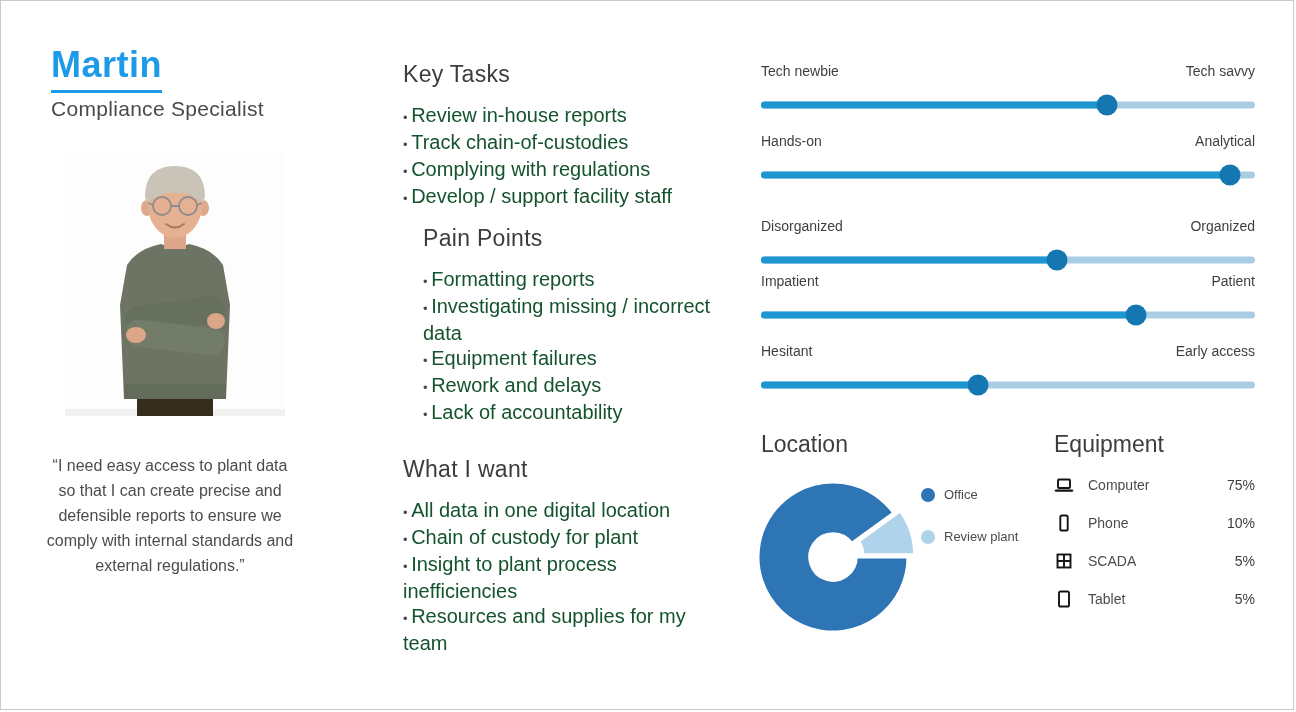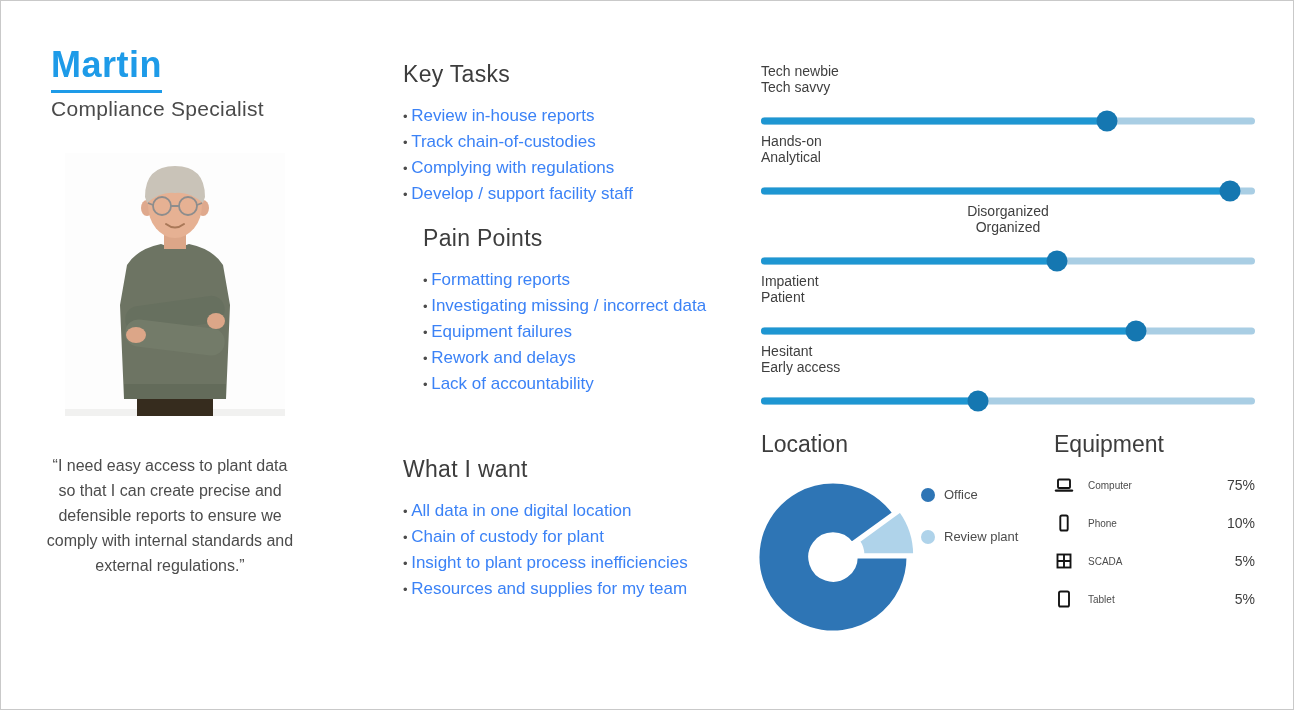--- a/index.html
+++ b/index.html
@@ -14,49 +14,49 @@
           border-bottom:3px solid #1E9BE8; padding-bottom:5px; line-height:1.1; cursor:pointer; }
   .role { position:absolute; left:50px; top:96px; font-size:21px; color:#4a4a4a; letter-spacing:0.3px; }
   .photo { position:absolute; left:63px; top:152px; width:222px; height:263px; }
   .quote { position:absolute; left:42px; top:452px; width:254px; text-align:center;
            font-size:16px; line-height:25px; color:#4c4c4c; }
 
   
   .mid-section { position:absolute; left:402px; width:300px; }
   .sec-title { font-size:23px; color:#3d3d3d; font-weight:500; letter-spacing:0.3px; }
   .bullets { list-style:none; margin-top:15px; }
-  .bullets li { font-size:17px; line-height:25px; color:#3b82f6; }
+  .bullets li { font-size:20px; line-height:25px; color:#14532d; }
   .bullets li::before { content:"\2022\00a0"; color:#4c4c4c; font-size:13px; }
   .sec-1 { top:60px; } .sec-2 { top:224px;margin-left:20px; } .sec-3 { top:455px; }
 
   
   .slider-row { position:absolute; left:760px; width:494px; }
-  .slider-labels { display:flex; justify-content:space-between; font-size:14px; color:#3f3f3f;flex-direction:column; }
+  .slider-labels { display:flex; justify-content:space-between; font-size:14px; color:#3f3f3f; }
   .slider { position:relative; margin-top:16px; height:20px; }
   .slider-track { position:absolute; left:0; right:0; top:50%; transform:translateY(-50%);
                   height:7px; border-radius:4px; background:#A9CEE4; }
   .slider-fill  { height:100%; border-radius:4px; background:#1E96D2; }
   .slider-handle{ position:absolute; top:50%; transform:translate(-50%,-50%);
                   width:21px; height:21px; border-radius:50%; background:#1577B1; cursor:pointer; }
-  .sl-1{top:62px;} .sl-2{top:132px;} .sl-3{top:202px;text-align:center;} .sl-4{top:272px;} .sl-5{top:342px;}
+  .sl-1{top:62px;} .sl-2{top:132px;} .sl-3{top:217px;text-align:center;} .sl-4{top:272px;} .sl-5{top:342px;}
 
   
   .loc-title { position:absolute; left:760px; top:430px; font-size:23px; color:#3d3d3d; font-weight:500; }
   .donut { position:absolute; left:754px; top:476px; }
   .legend { position:absolute; left:920px; top:483px; }
   .legend-item { display:flex; align-items:flex-end; height:18px; margin-bottom:24px; }
   .legend-dot { width:14px; height:14px; border-radius:50%; margin-right:9px; flex:0 0 auto; }
   .legend-label { font-size:13px; color:#4c4c4c; }
 
   
   .equip-title { position:absolute; left:1053px; top:430px; font-size:23px; color:#3d3d3d; font-weight:500; }
   .equip-rows { position:absolute; left:1053px; top:472px; width:201px; }
   .equip-row { display:flex; align-items:center; height:24px; margin-bottom:14px; }
   .equip-icon { width:20px; height:20px; flex:0 0 auto; }
-  .equip-label { font-size:10px; color:#4c4c4c; margin-left:14px; }
+  .equip-label { font-size:14px; color:#4c4c4c; margin-left:14px; }
   .equip-value { margin-left:auto; font-size:14px; color:#3e3e3e; }
 </style>
 </head>
 <body>
 
 <div class="card">
 
   <a class="name">Martin</a>
   <div class="role">Compliance Specialist</div>
 

